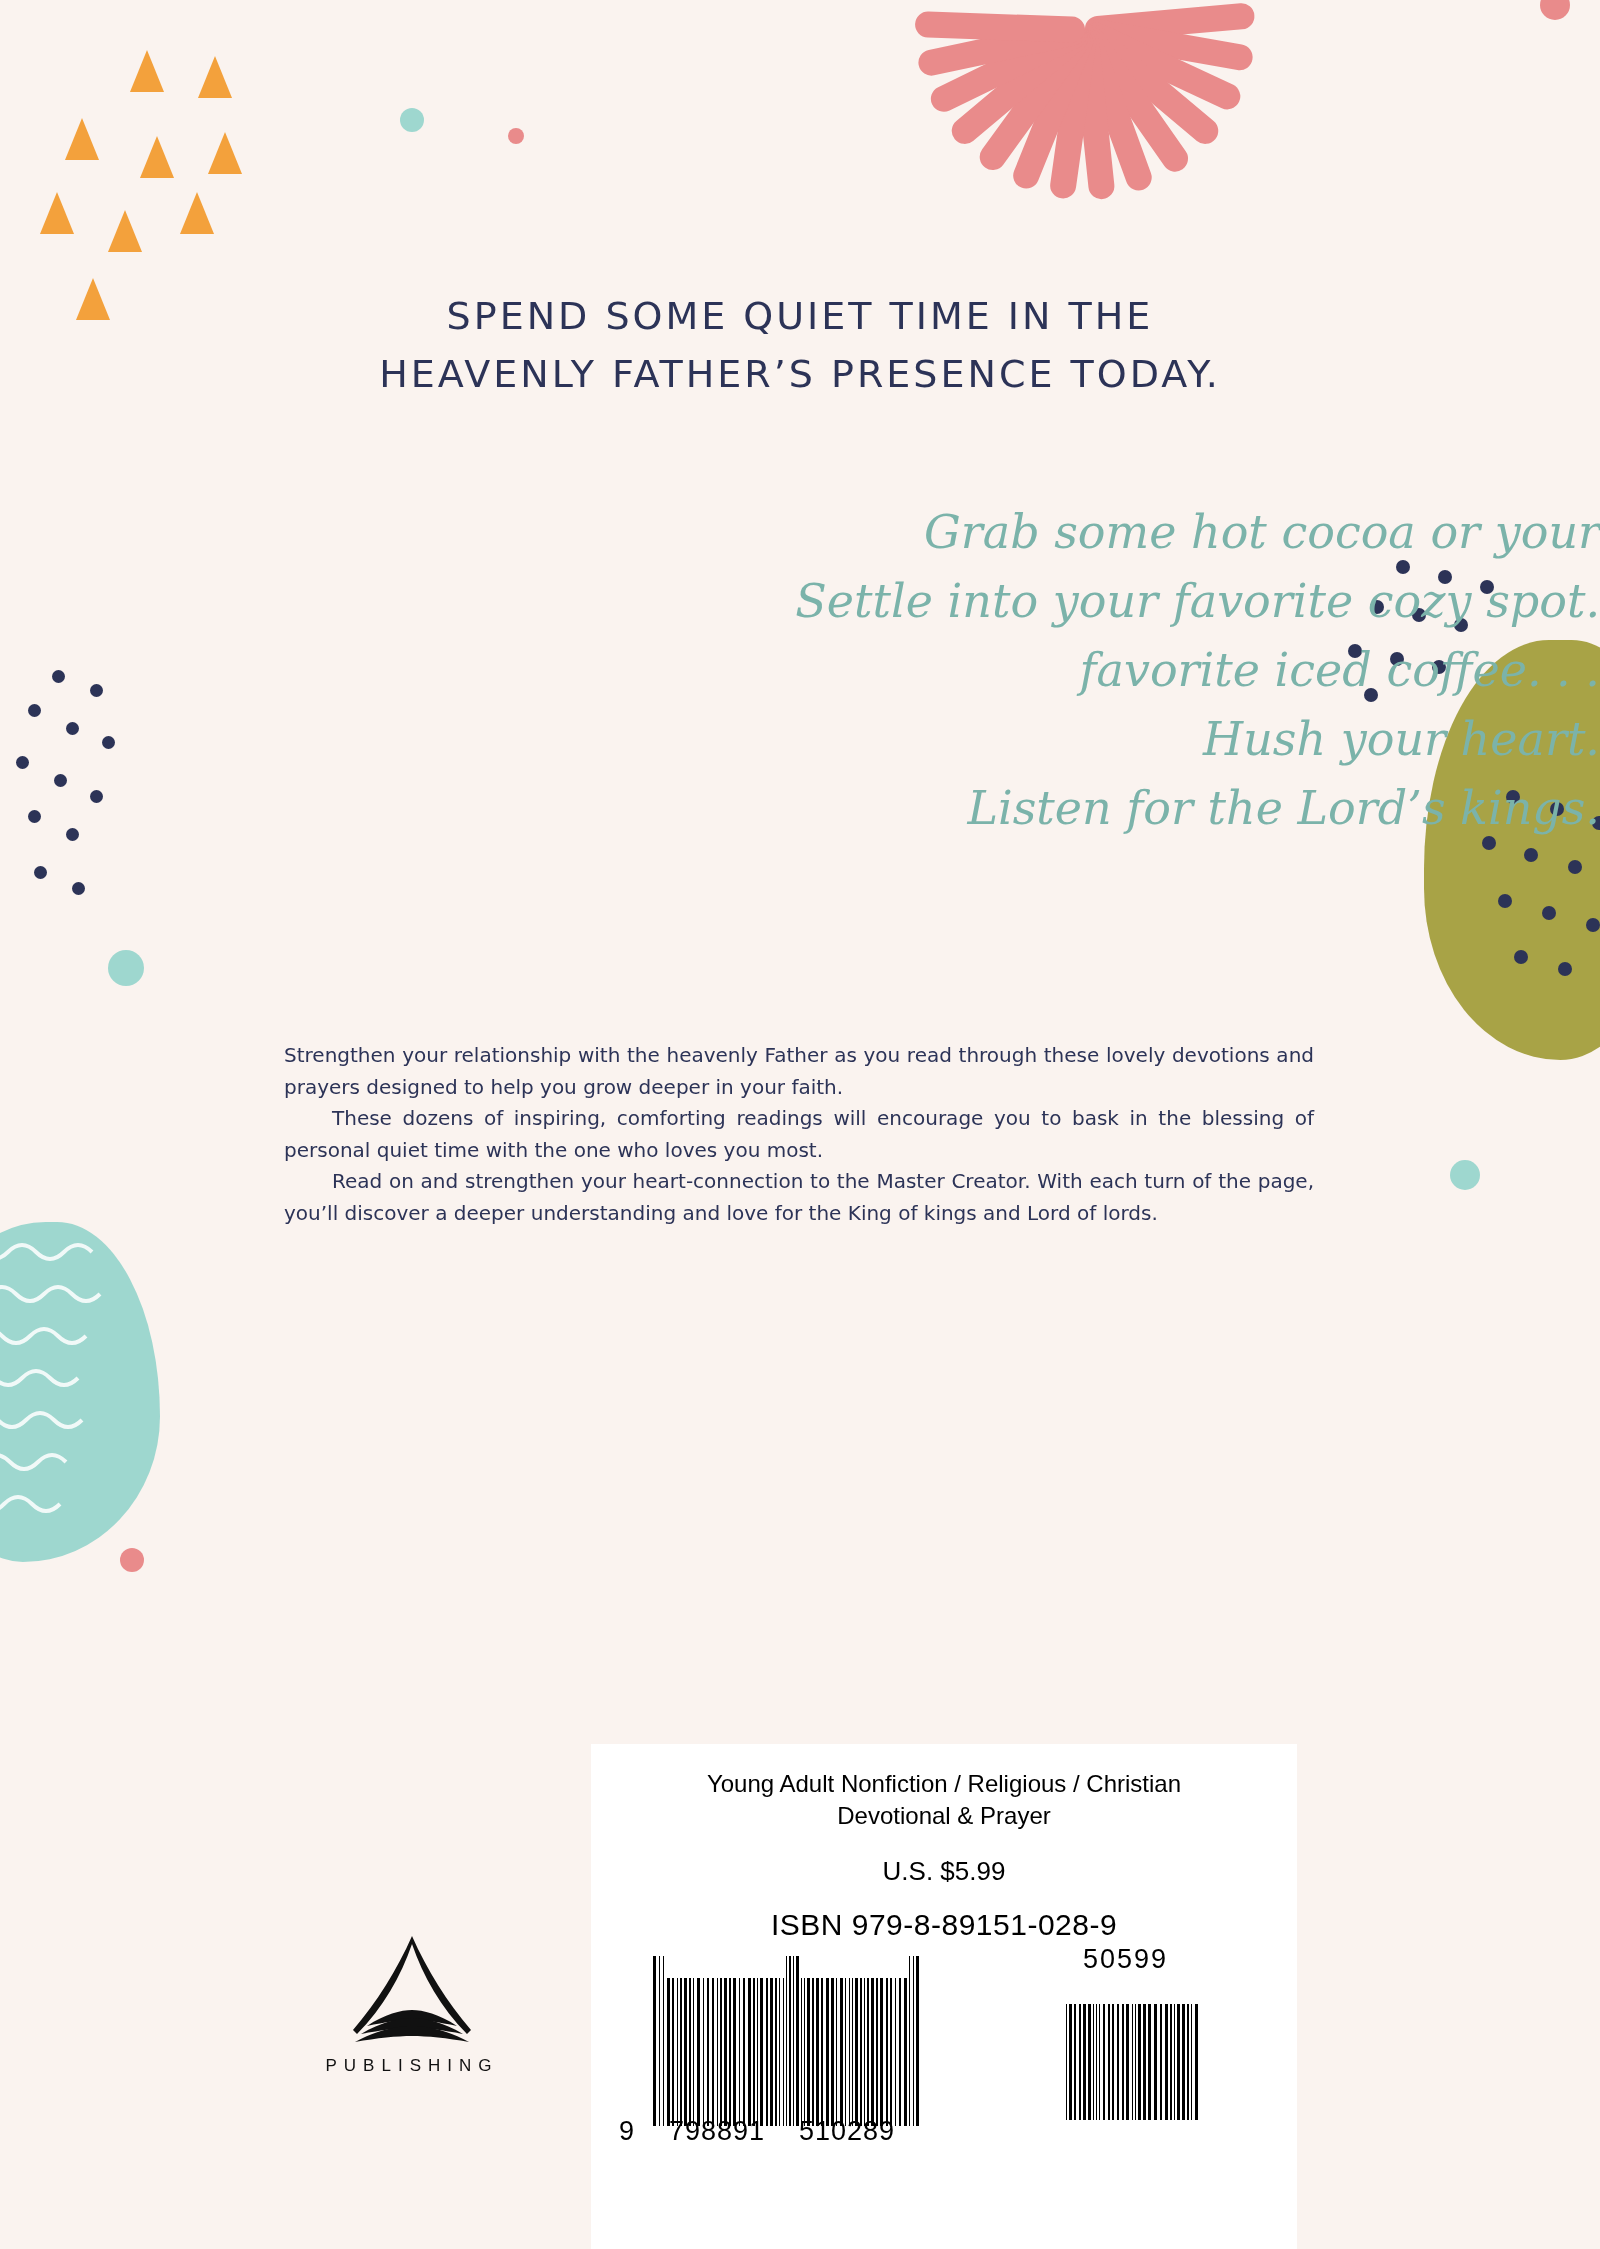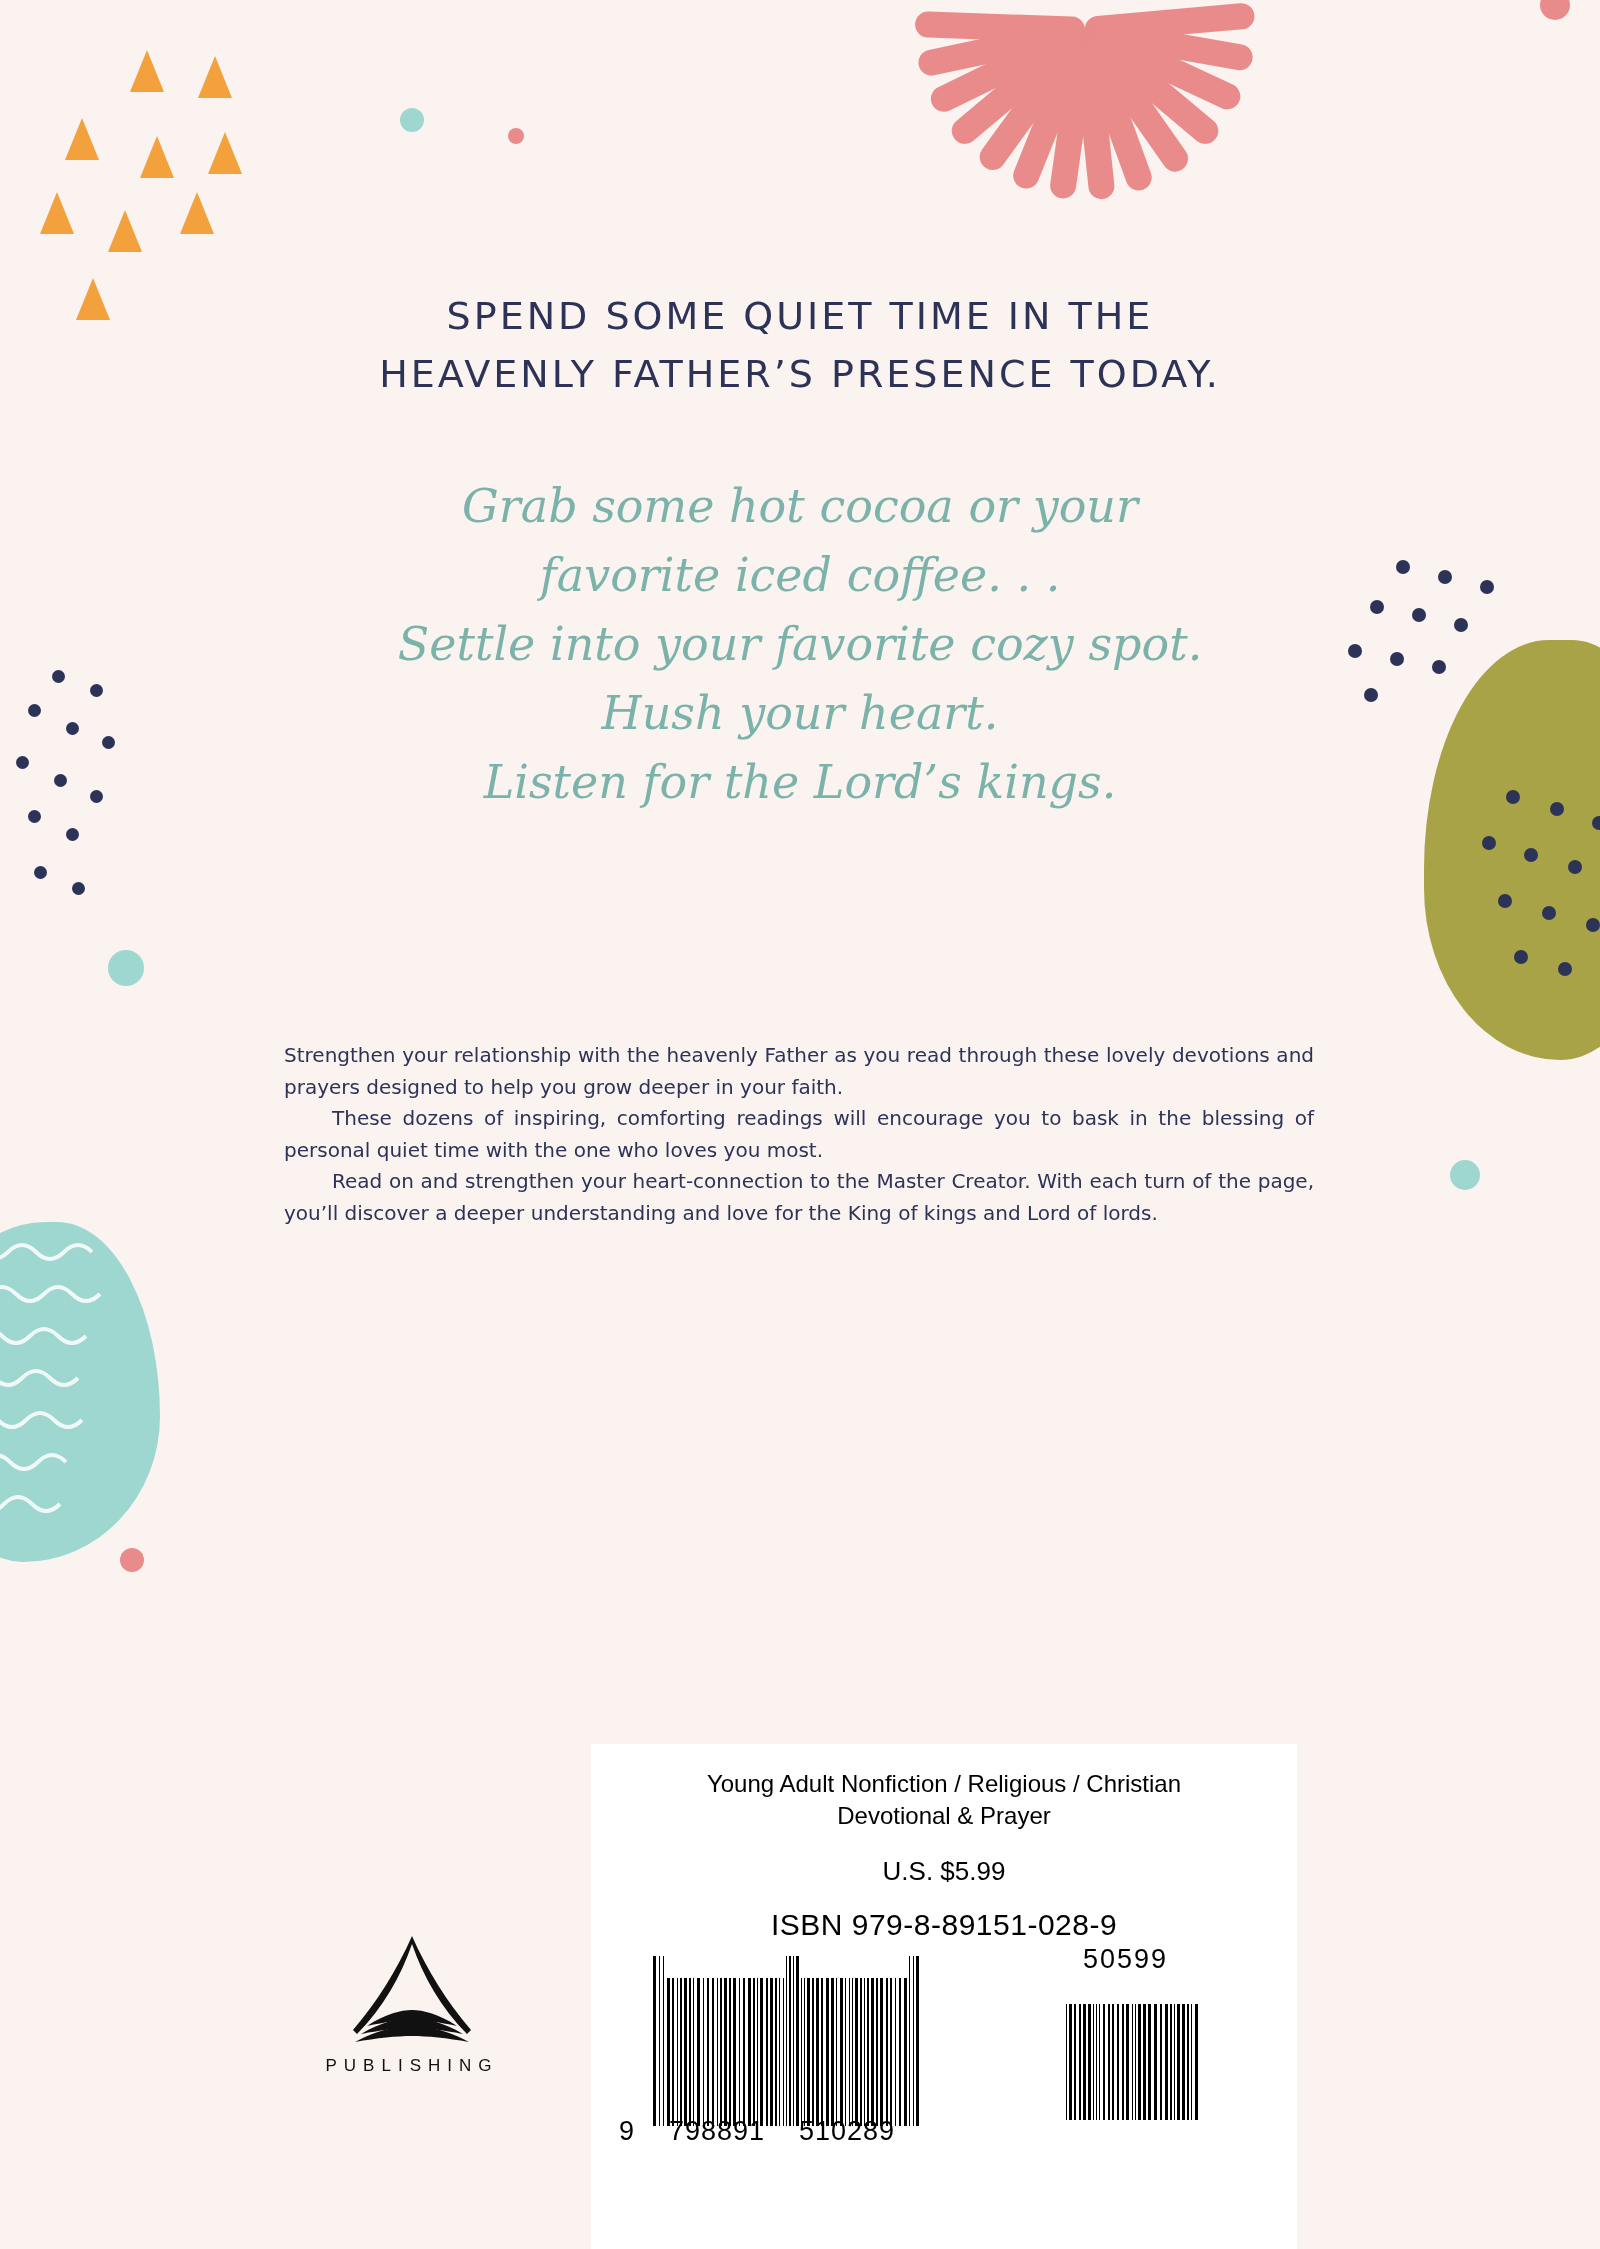--- a/index.html
+++ b/index.html
@@ -72,22 +72,22 @@
     font-family: "DejaVu Sans", sans-serif;
     font-size: 38px;
     letter-spacing: 3.0px;
     line-height: 1.52;
     font-weight: 400;
   }
 
   .script {
     position: absolute;
     left: 0; right: 0;
-    top: 472px;
-    text-align: center;
+    top: 498px;
+    text-align: right;
     color: #7bb3aa;
     font-family: "DejaVu Serif", serif;
     font-style: italic;
     font-size: 46px;
     line-height: 1.50;
     font-weight: 400;
   }
   .script div { white-space: nowrap; }
 
   .body-copy {
@@ -272,22 +272,22 @@
 
   <div class="circle-coral" style="left:120px; top:1548px; width:24px; height:24px;"></div>
 
   <div class="headline">
     <div>SPEND SOME QUIET TIME IN THE</div>
     <div>HEAVENLY FATHER’S PRESENCE TODAY.</div>
   </div>
 
   <div class="script">
     <div>Grab some hot cocoa or your</div>
+    <div>Settle into your favorite cozy spot.</div>
     <div>favorite iced coffee. . .</div>
-    <div>Settle into your favorite cozy spot.</div>
     <div>Hush your heart.</div>
     <div>Listen for the Lord’s kings.</div>
   </div>
 
   <div class="body-copy">
     <p>Strengthen your relationship with the heavenly Father as you read through these lovely devotions and prayers designed to help you grow deeper in your faith.</p>
     <p class="indent">These dozens of inspiring, comforting readings will encourage you to bask in the blessing of personal quiet time with the one who loves you most.</p>
     <p class="indent">Read on and strengthen your heart-connection to the Master Creator. With each turn of the page, you’ll discover a deeper understanding and love for the King of kings and Lord of lords.</p>
   </div>
 

